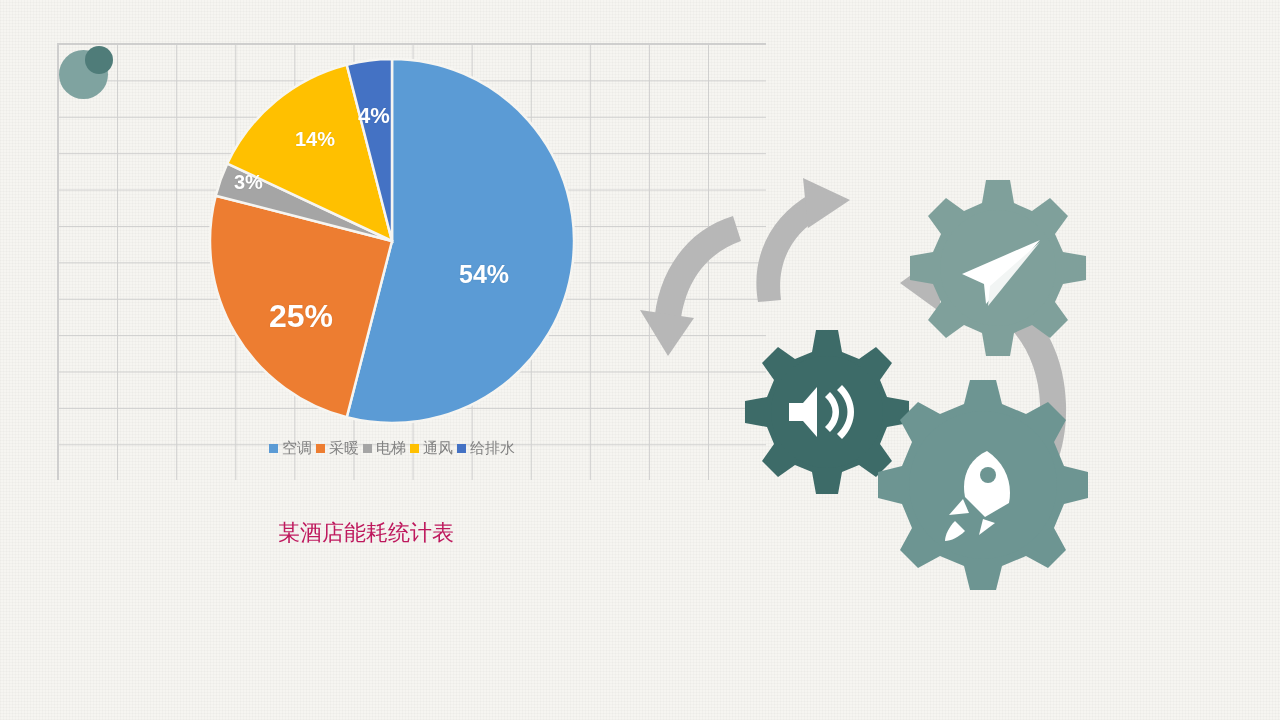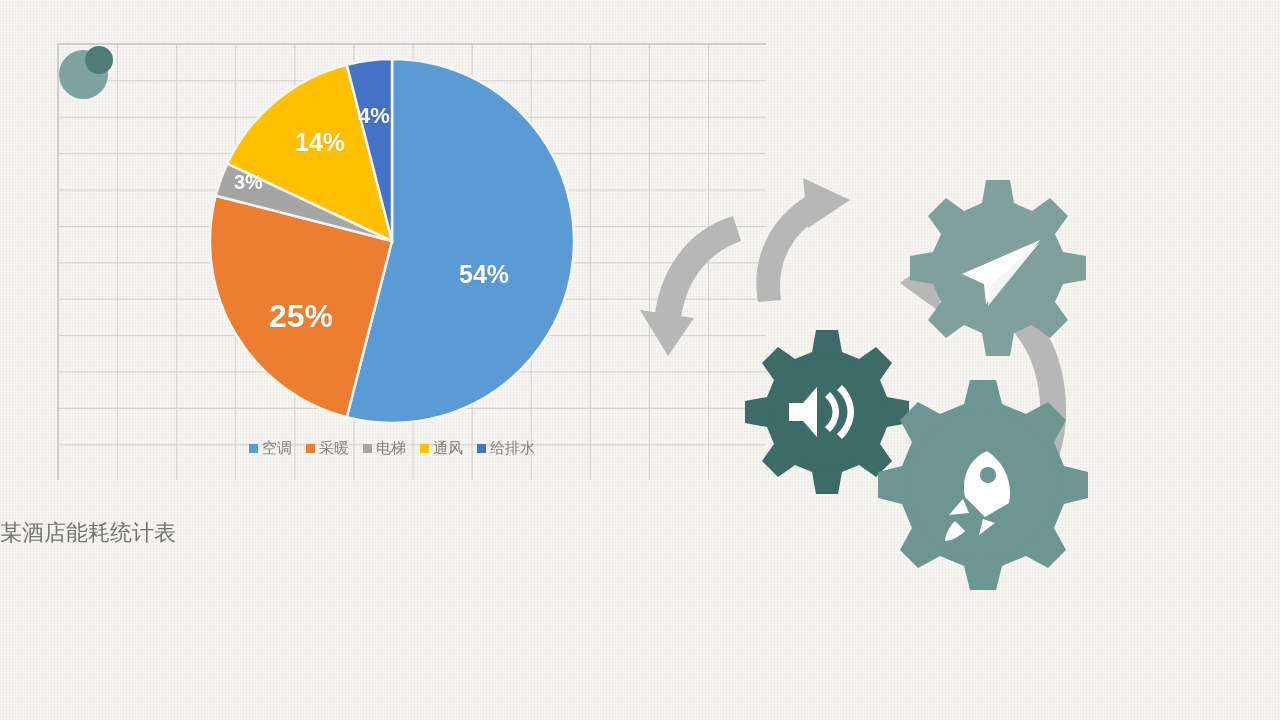--- a/index.html
+++ b/index.html
@@ -59,44 +59,44 @@
   .pie-label {
     position: absolute;
     color: #ffffff;
     font-weight: bold;
     text-shadow: 0 0 2px rgba(0,0,0,0.12);
     white-space: nowrap;
   }
   #lbl-0 { left: 253px; top: 205px; font-size: 25px; text-align: center; }
   #lbl-1 { left: 63px;  top: 243px; font-size: 32px; }
   #lbl-2 { left: 28px;  top: 116px; font-size: 20px; }
-  #lbl-3 { left: 89px;  top: 73px;  font-size: 25px; }
+  #lbl-3 { left: 89px;  top: 73px;  font-size: 20px; }
   #lbl-4 { left: 152px; top: 48px;  font-size: 22px; }
 
   
   #legend {
     position: absolute;
     left: 206px; top: 439px;
     width: 372px;
     display: flex; justify-content: center; align-items: center;
-    gap: 14px;
+    gap: 4px;
   }
   .legend-item { display: flex; align-items: center; gap: 4px; }
   .legend-swatch { width: 9px; height: 9px; display: inline-block; }
   .legend-text {
     font-size: 15px; color: #808080;
     font-family: "DejaVu Sans", sans-serif;
   }
 
   
   #caption {
     position: absolute;
-    left: 0; top: 518px; width: 700px;
-    text-align: left;
-    font-size: 22px; color: #737373;
+    left: 16px; top: 518px; width: 700px;
+    text-align: center;
+    font-size: 22px; color: #be185d;
     font-family: "DejaVu Sans", sans-serif;
   }
 
   
   #body-text {
     position: absolute;
     left: 20px; top: 571px; width: 840px;
     font-size: 21px; line-height: 1.42;
     color: #595959;
     font-family: "DejaVu Sans", sans-serif;

